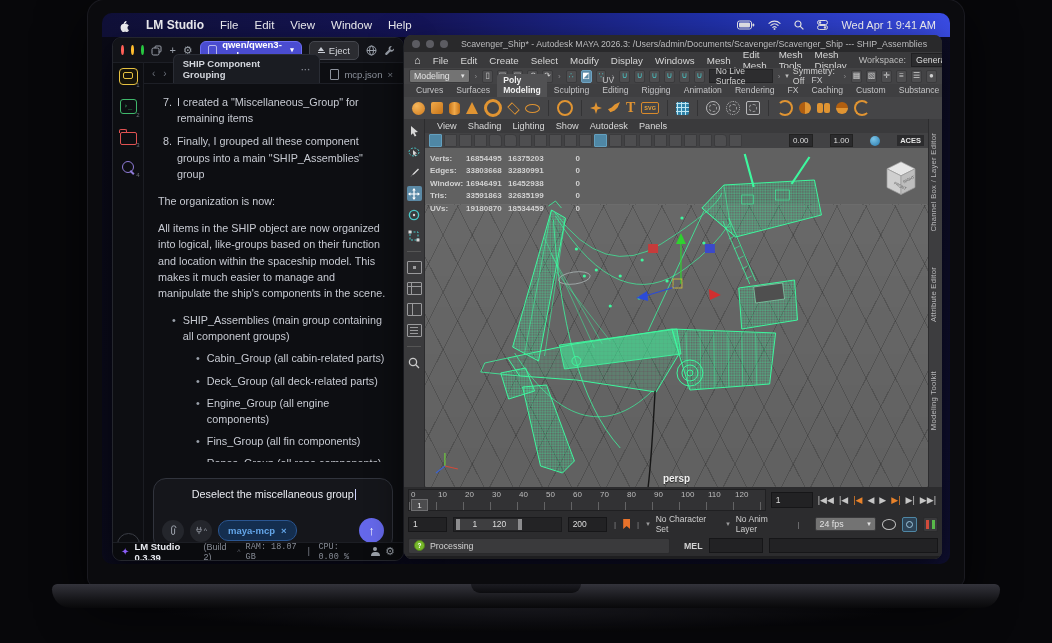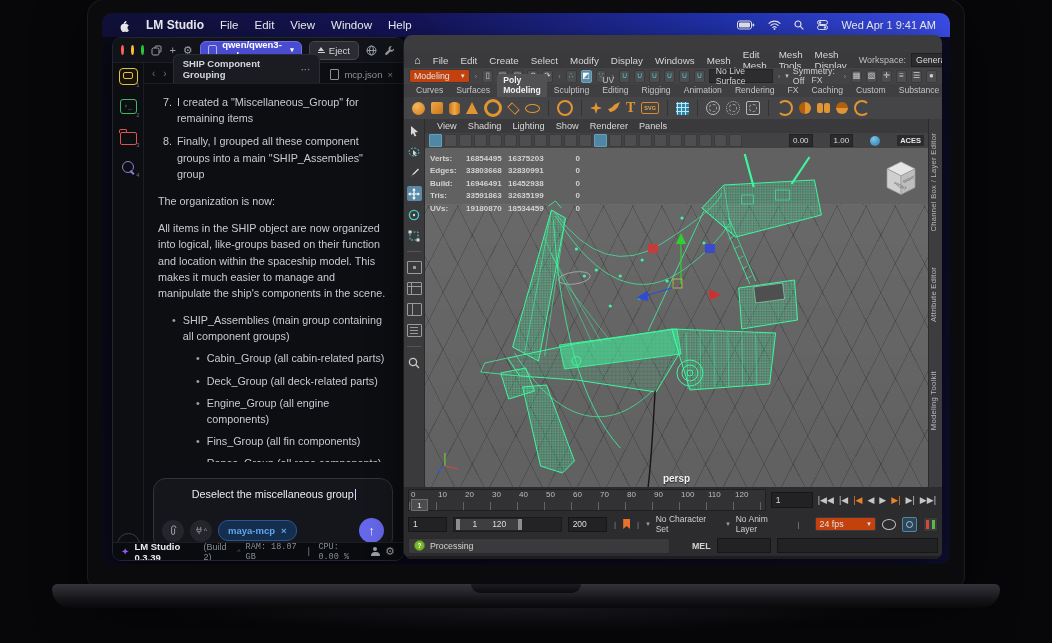--- a/index.html
+++ b/index.html
@@ -120,21 +120,21 @@
   .my-title{flex:1;text-align:center;font-size:8.8px;color:#bcbcbe;white-space:nowrap;overflow:hidden;}
   .my-menus{position:absolute;left:0;top:17px;right:0;height:16px;background:#3a3a3c;display:flex;
             align-items:center;gap:12px;padding:0 10px;font-size:9.8px;color:#d6d6d6;}
   .my-menus .home{color:#d6d6d6;font-size:11px;}
   .ws{margin-left:auto;display:flex;align-items:center;gap:5px;font-size:9px;color:#bdbdbd;}
   .ws-sel{width:86px;height:12px;background:#2c2c2e;border:1px solid #202022;display:flex;align-items:center;
           justify-content:space-between;padding:0 4px;color:#ddd;font-size:8.8px;}
 
   .my-statusline{position:absolute;left:0;top:33px;right:0;height:16px;background:#434345;display:flex;
                  align-items:center;gap:4px;padding:0 5px;}
-  .msel{height:12px;background:#c2410c;border:1px solid #39393b;border-radius:2px;display:flex;align-items:center;
+  .msel{height:12px;background:#737373;border:1px solid #39393b;border-radius:2px;display:flex;align-items:center;
         justify-content:space-between;padding:0 4px;font-size:8.8px;color:#e2e2e2;gap:4px;}
   .sdiv{color:#8a8a8c;font-size:8px;padding:0 1px;}
   .sic{width:11px;height:11px;background:#4e4e50;border:1px solid #3a3a3c;border-radius:2px;display:flex;
        align-items:center;justify-content:center;font-size:8px;color:#cfcfcf;line-height:1;}
   .sic.sel{background:#5b8aa6;border-color:#6fa3c2;color:#fff;}
   .sic.teal{color:#49c8c8;}
   .sfield{height:12px;background:#2d2d2f;border:1px solid #232325;display:flex;align-items:center;
           padding:0 6px;font-size:8.6px;color:#d0d0d0;}
 
   .my-shelftabs{position:absolute;left:0;top:49px;right:0;height:13px;background:#3f3f41;display:flex;
@@ -242,21 +242,21 @@
   .ckey:before{content:"";position:absolute;left:2px;top:2px;width:3px;height:9px;background:#d14b3b;}
   .ckey:after{content:"";position:absolute;right:2px;top:2px;width:3px;height:9px;background:#58b84a;}
 
   
   .my-cmd{position:absolute;left:0;top:500px;right:0;height:21px;background:#2c2c2e;display:flex;
           align-items:center;gap:6px;padding:0 4px;font-size:8.8px;}
   .cmd-status{width:250px;height:14px;background:#3a3a3c;border:1px solid #2a2a2c;border-radius:2px;
               display:flex;align-items:center;gap:5px;padding:0 5px;color:#d2d2d2;}
   .help-dot{width:9px;height:9px;border-radius:50%;background:#76b82a;border:1px solid #527f1d;
             color:#fff;font-size:6.5px;display:flex;align-items:center;justify-content:center;font-weight:bold;}
-  .mel{font-weight:bold;color:#d2d2d2;margin-left:16px;}
+  .mel{font-weight:bold;color:#d2d2d2;margin-left:8px;}
   .cmd-f1{width:52px;height:13px;background:#222224;border:1px solid #161618;}
   .cmd-f2{flex:1;height:13px;background:#222224;border:1px solid #161618;}
   .my-bottom{position:absolute;left:0;top:521px;right:0;height:3px;background:#1e1e20;}
 </style>
 </head>
 <body>
 
 <div id="stage">
   <div class="bezel"></div>
 
@@ -442,20 +442,26 @@
           <span>RAM: 18.07 GB</span>
           <span>|</span>
           <span>CPU: 0.00 %</span>
           <span class="person-ic"></span>
           <span class="gear">⚙</span>
         </span>
       </div>
     </div>
 
     <div class="mywin">
+      <div class="my-titlebar">
+        <span class="mdot"></span>
+        <span class="mdot"></span>
+        <span class="mdot"></span>
+        <span class="my-title">Scavenger_Ship* - Autodesk MAYA 2026.3: /Users/admin/Documents/Scavenger/Scavenger_Ship --- SHIP_Assemblies</span>
+      </div>
 
       <div class="my-menus">
         <span class="home">⌂</span>
         <span>File</span>
         <span>Edit</span>
         <span>Create</span>
         <span>Select</span>
         <span>Modify</span>
         <span>Display</span>
         <span>Windows</span>
@@ -615,21 +621,21 @@
               </svg>
           </span>
         </div>
 
         <div class="vp-wrap">
           <div class="vp-menus">
             <span>View</span>
             <span>Shading</span>
             <span>Lighting</span>
             <span>Show</span>
-            <span>Renderer</span>
+            <span>Autodesk</span>
             <span>Panels</span>
           </div>
           <div class="vp-icons">
             <span class="vic on"></span>
             <span class="vic"></span>
             <span class="vic"></span>
             <span class="vic"></span>
             <span class="vic cam"></span>
             <span class="vic cam"></span>
             <span class="vic"></span>
@@ -742,21 +748,21 @@
                   <path d="M20,318 20,305" stroke="#6fcf3f"></path>
                   <path d="M20,318 33,321" stroke="#d14b3b"></path>
                   <path d="M20,318 11,325" stroke="#3b63d1"></path>
                 </g>
               </g>
             </svg>
 
             <div class="hud">
               <div class="hudrow"><span class="l">Verts:</span><span class="a">16854495</span><span class="b">16375203</span><span class="c">0</span></div>
               <div class="hudrow"><span class="l">Edges:</span><span class="a">33803668</span><span class="b">32830991</span><span class="c">0</span></div>
-              <div class="hudrow"><span class="l">Build:</span><span class="a">16946491</span><span class="b">16452938</span><span class="c">0</span></div>
+              <div class="hudrow"><span class="l">Window:</span><span class="a">16946491</span><span class="b">16452938</span><span class="c">0</span></div>
               <div class="hudrow"><span class="l">Tris:</span><span class="a">33591863</span><span class="b">32635199</span><span class="c">0</span></div>
               <div class="hudrow"><span class="l">UVs:</span><span class="a">19180870</span><span class="b">18534459</span><span class="c">0</span></div>
             </div>
 
             <svg class="vcube" width="42" height="42" viewBox="0 0 36 36">
               <polygon points="6,11 18,5 30,11 18,17" fill="#e6e6e6" stroke="#9a9a9a" stroke-width=".6"></polygon>
               <polygon points="6,11 18,17 18,33 6,27" fill="#cfcfcf" stroke="#9a9a9a" stroke-width=".6"></polygon>
               <polygon points="18,17 30,11 30,27 18,33" fill="#bdbdbd" stroke="#9a9a9a" stroke-width=".6"></polygon>
               <text x="11.5" y="24" font-size="3.4" fill="#5a5a5a" transform="rotate(27 11.5 24)">FRONT</text>
               <text x="20.5" y="23.5" font-size="3.4" fill="#5a5a5a" transform="rotate(-27 20.5 23.5)">RIGHT</text>

